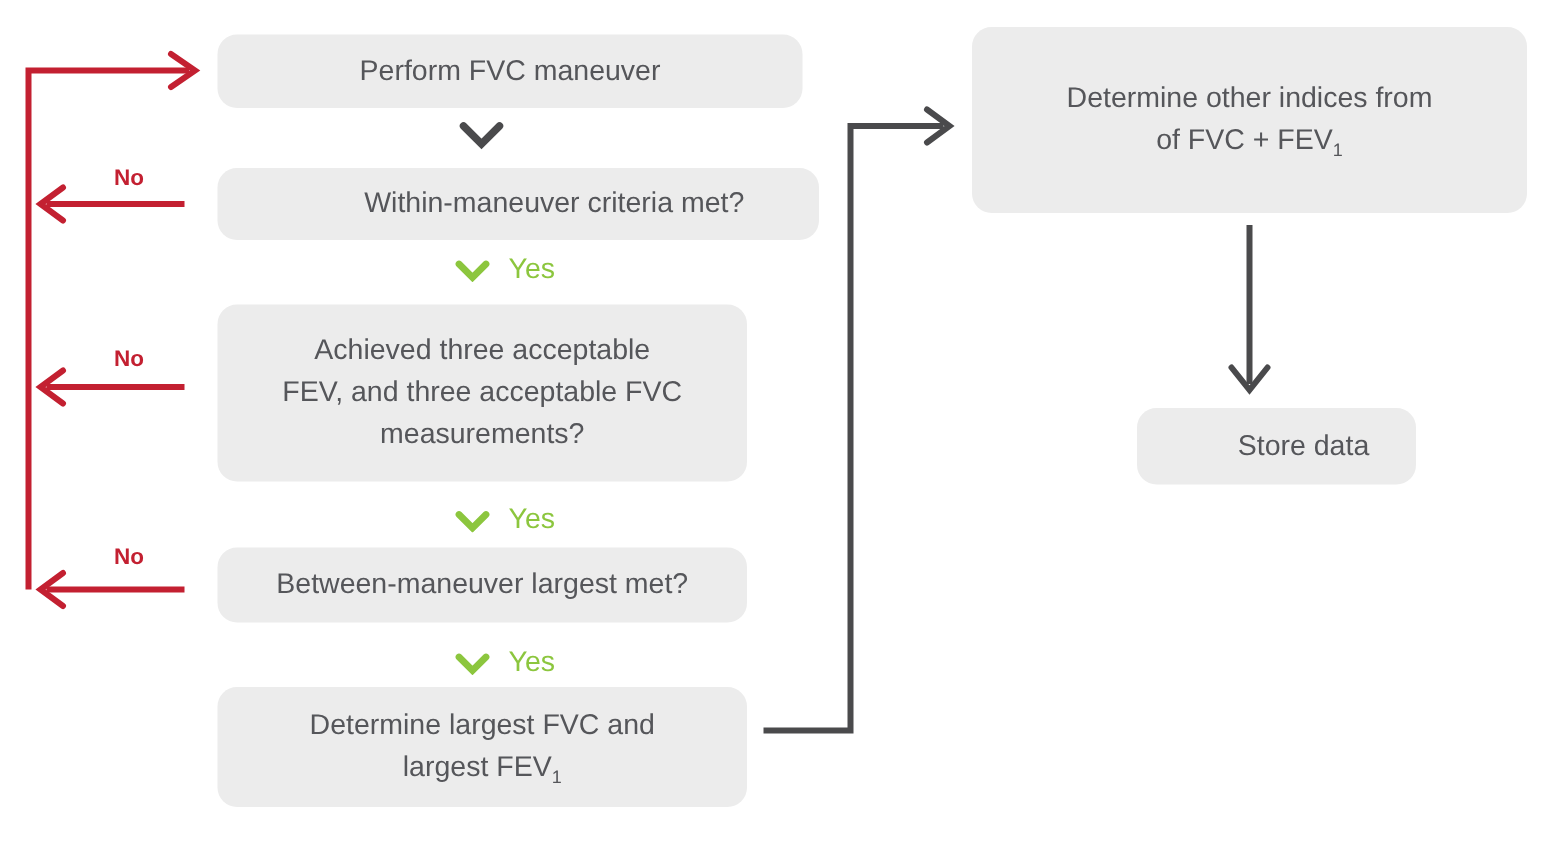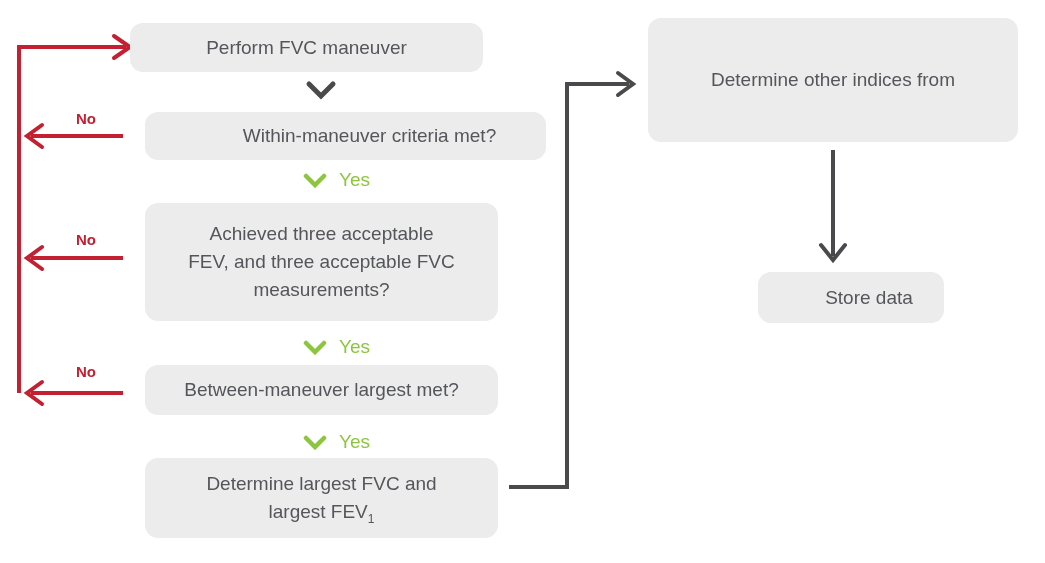--- a/index.html
+++ b/index.html
@@ -76,21 +76,21 @@
       <polyline points="309,84 321,96 333,84" stroke-width="5" stroke-linecap="round"></polyline>
 
       <path d="M 509 487 L 567 487 L 567 84 L 629 84"></path>
       <polyline points="618,73 633,84 618,95" stroke-linecap="round"></polyline>
 
       <path d="M 833 150 L 833 256"></path>
       <polyline points="821,245 833,260 845,245" stroke-linecap="round"></polyline>
     </g>
   </svg>
 
-  <div class="box" style="left:130px;top:23px;width:353px;height:49px;">
+  <div class="box" style="left:145px;top:23px;width:390px;height:49px;">
     <span class="ln">Perform FVC maneuver</span>
   </div>
 
   <div class="box" style="left:145px;top:112px;width:353px;height:48px;padding-left:48px;">
     <span class="ln">Within-maneuver criteria met?</span>
   </div>
 
   <div class="yes-row" style="top:169px;">
     <svg width="24" height="15" viewBox="0 0 24 15">
       <polyline points="3,3 12,12 21,3" fill="none" stroke-width="4.5" stroke-linecap="round" stroke="#8cc63e"></polyline>
@@ -126,19 +126,20 @@
     <span class="ln">Determine largest FVC and</span>
     <span class="ln"><span>largest FEV</span><sub>1</sub></span>
   </div>
 
   <div class="no-label" style="top:110px;">No</div>
   <div class="no-label" style="top:231px;">No</div>
   <div class="no-label" style="top:363px;">No</div>
 
   <div class="box" style="left:648px;top:18px;width:370px;height:124px;">
     <span class="ln">Determine other indices from</span>
+    <span class="ln"><span>of FVC + FEV</span><sub>1</sub></span>
   </div>
 
   <div class="box" style="left:758px;top:272px;width:150px;height:51px;padding-left:36px;">
     <span class="ln">Store data</span>
   </div>
 
 </div>
 
 </body></html>

